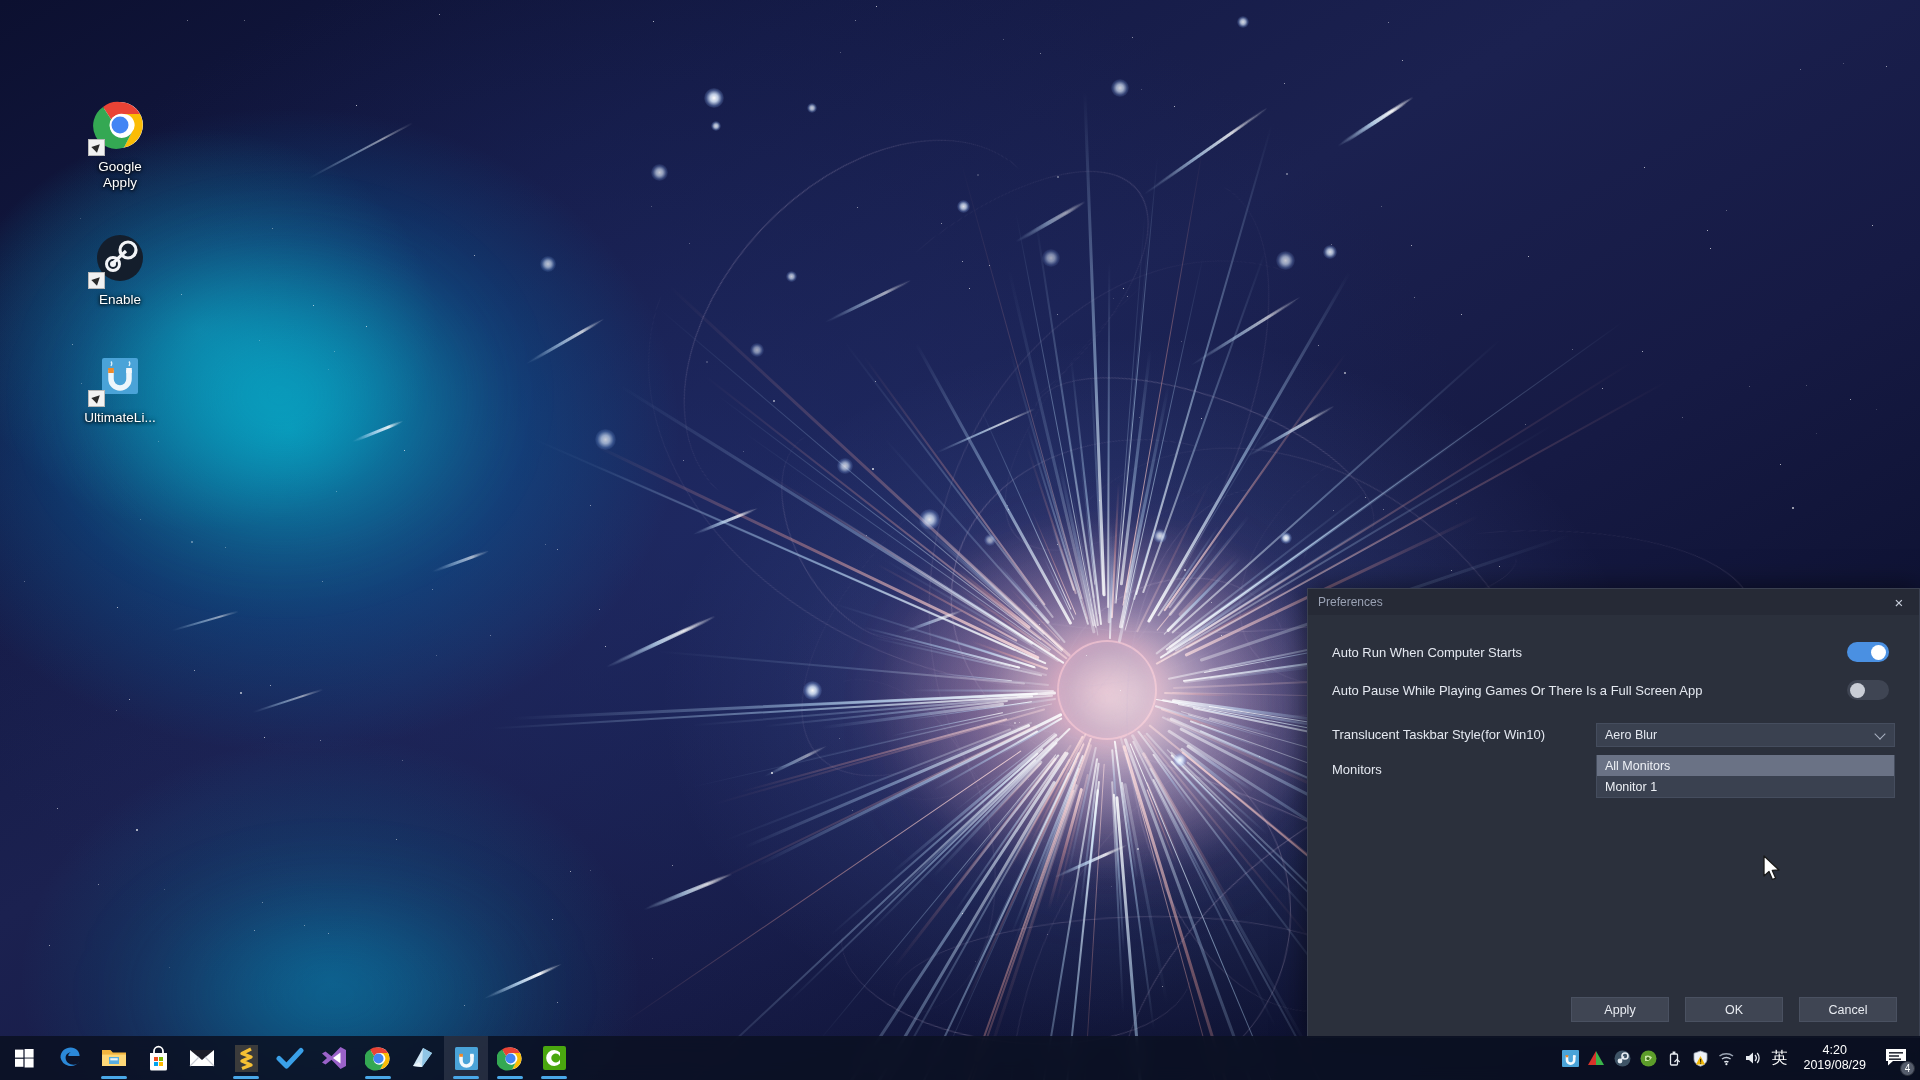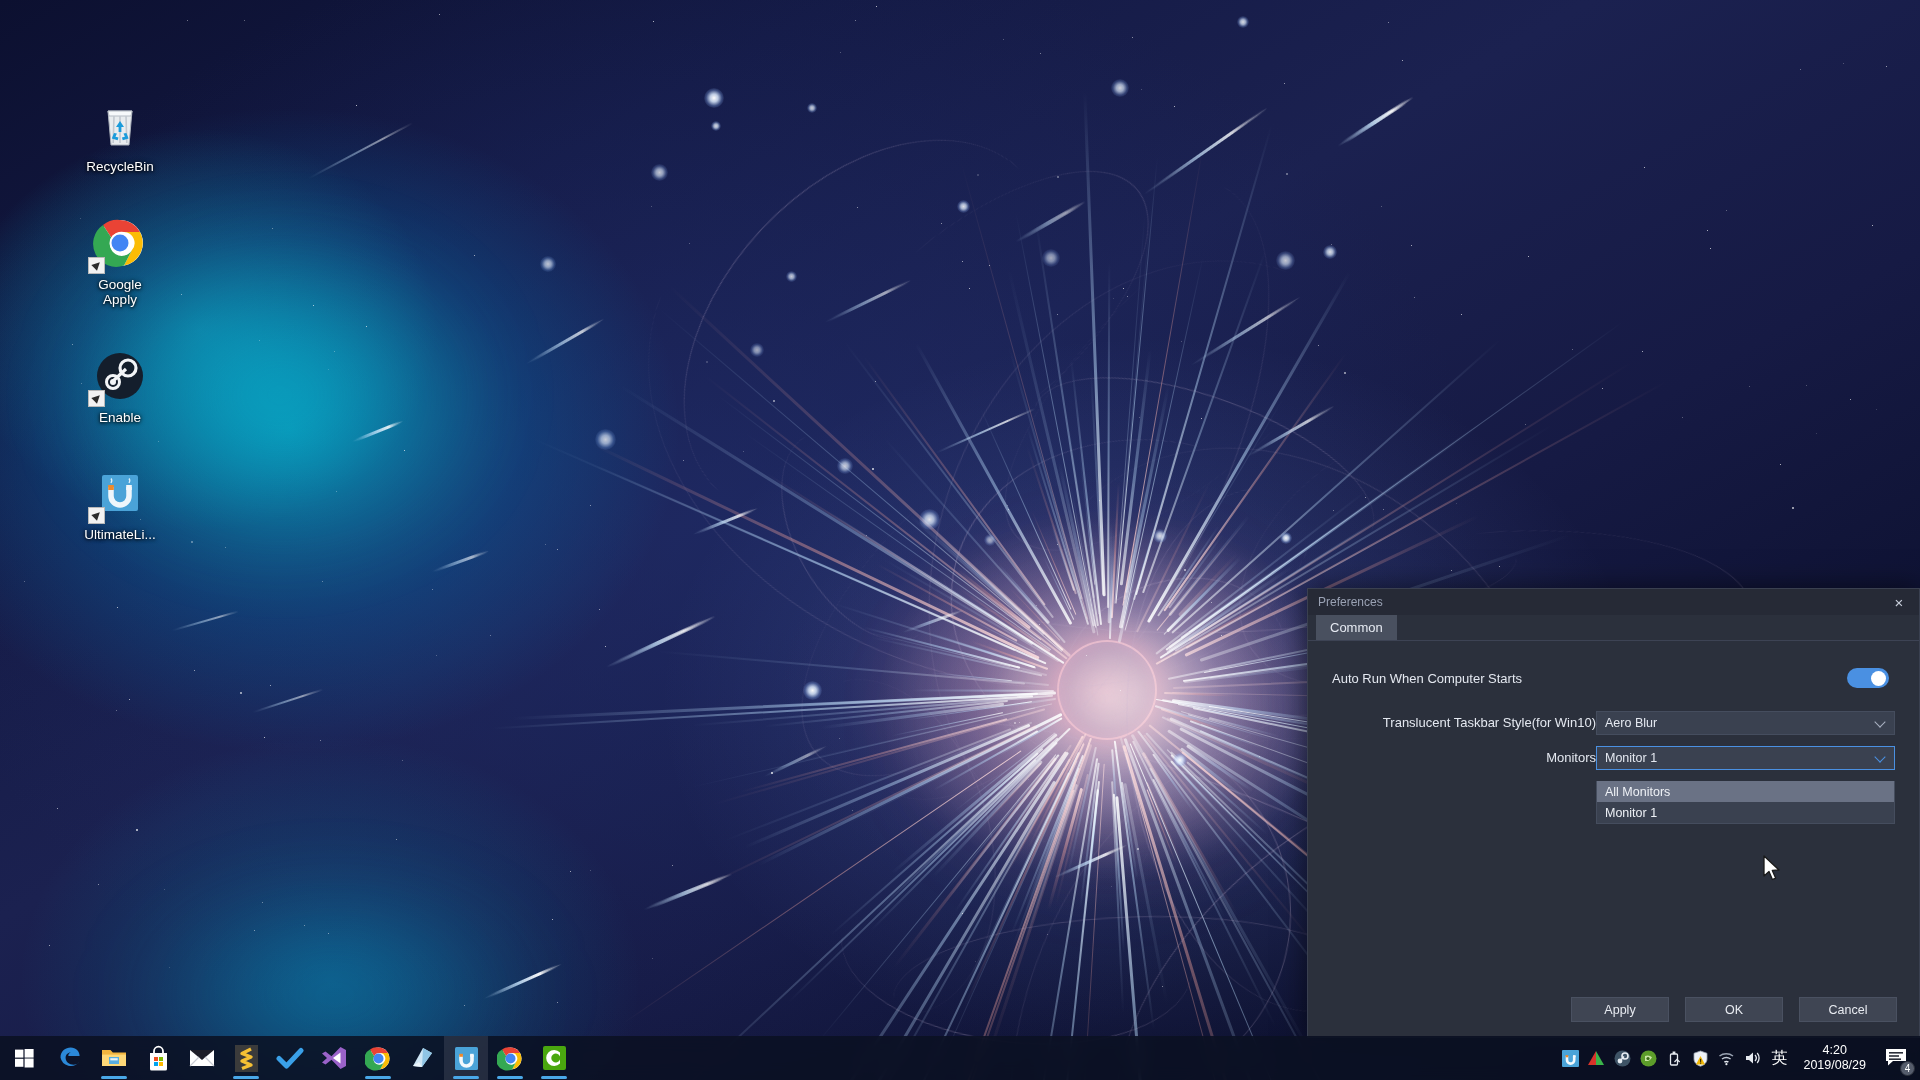--- a/index.html
+++ b/index.html
@@ -58,21 +58,21 @@
     background:#2b303c;border:1px solid #3a4050;
     box-shadow:0 0 26px rgba(0,0,0,.55);
     font-family:"Liberation Sans", sans-serif;
   }
   #prefs-title{height:26px;background:#262a36;display:flex;align-items:center;justify-content:space-between;padding-left:10px;}
   #prefs-title .t{color:#9aa2b4;font-size:12px;}
   #close-btn{width:40px;height:26px;display:flex;align-items:center;justify-content:center;cursor:pointer;color:#c9cfdc;font-size:15px;line-height:1;}
   #tabstrip{height:26px;background:#2b303c;border-bottom:1px solid #3d4354;display:flex;align-items:flex-end;padding-left:8px;}
   .tab{height:25px;padding:0 14px;display:flex;align-items:center;font-size:13px;color:#e6eaf2;cursor:pointer;}
   .tab.sel{background:#49505f;}
-  #prefs-body{padding:18px 24px 0 24px;position:relative;height:343px;text-align:right;}
+  #prefs-body{padding:18px 24px 0 24px;position:relative;height:343px;}
   .row{display:flex;align-items:center;height:38px;}
   .row .label{color:#e4e8f0;font-size:13px;flex:0 0 264px;}
   .toggle{width:42px;height:20px;border-radius:10px;position:relative;cursor:pointer;margin-left:auto;margin-right:6px;}
   .toggle.on{background:#4a90e2;}
   .toggle.off{background:#3f4553;}
   .toggle .knob{position:absolute;top:2.5px;width:15px;height:15px;border-radius:50%;background:#fff;}
   .toggle.on .knob{right:3px;}
   .toggle.off .knob{left:3px;background:#c9cdd6;}
   .row.sel-row{height:35px;}
   .select{flex:1;height:24px;background:#3a4150;border:1px solid #454d5e;display:flex;align-items:center;
@@ -575,37 +575,20 @@
       <div class="glowdot" style="left: 1323.1px; top: 245.096px; width: 14px; height: 14px; opacity: 0.85;"></div>
       <div class="glowdot" style="left: 595.395px; top: 429.395px; width: 21px; height: 21px; opacity: 0.75;"></div>
       <div class="glowdot" style="left: 802.679px; top: 680.679px; width: 19px; height: 19px; opacity: 0.97;"></div>
       <div class="glowdot" style="left: 1172.9px; top: 752.895px; width: 14px; height: 14px; opacity: 0.95;"></div>
       <div class="glowdot" style="left: 919.368px; top: 509.368px; width: 21px; height: 21px; opacity: 0.86;"></div>
     </div>
 </div>
 
 <div id="desktop-icons">
 
-  <div class="desk-icon">
-    <div class="glyph">
-      <svg width="60" height="60" viewBox="0 0 60 60">
-        <path d="M18 16 L42 16 L39 50 L21 50 Z" fill="#e9ecef" stroke="#aab0ba" stroke-width="1"></path>
-        <path d="M18 16 L42 16 L41 21 L19 21 Z" fill="#f7f9fb" stroke="#b5bbc4" stroke-width="1"></path>
-        <path d="M24 21 L23.2 48" stroke="#c2c8d0" stroke-width="1.6" fill="none"></path>
-        <path d="M30 21 L30 48" stroke="#c2c8d0" stroke-width="1.6" fill="none"></path>
-        <path d="M36 21 L36.8 48" stroke="#c2c8d0" stroke-width="1.6" fill="none"></path>
-        <g fill="#1a9bdb">
-          <path d="M30 26 l4 6 h-2.6 v5 h-2.8 v-5 H26 z"></path>
-          <path d="M24 38 l-2.2 5.6 5.8 1.6 .9-2.6 -3-0.8 1.4-3.2z"></path>
-          <path d="M36.4 38 l2.2 5.6 -5.8 1.6 -.9-2.6 3-0.8 -1.4-3.2z"></path>
-        </g>
-      </svg>
-    </div>
-    <div class="cap">RecycleBin</div>
-  </div>
 
   <div class="desk-icon">
     <div class="glyph">
       <svg width="60" height="60" viewBox="0 0 60 60">
         <circle cx="30" cy="30" r="23" fill="#fff"></circle>
         <path d="M30 7 A23 23 0 0 1 50 19 L34 19 A11 11 0 0 0 21.5 25 L13 12 A23 23 0 0 1 30 7 Z" fill="#ea4335"></path>
         <path d="M50 19 A23 23 0 0 1 34 52.5 L42 37 A11 11 0 0 0 34 19 Z" fill="#fbbc05"></path>
         <path d="M13 12 A23 23 0 0 0 34 52.5 L42 37 A11 11 0 0 1 21.5 25 Z" fill="#34a853"></path>
         <circle cx="30" cy="30" r="10.5" fill="#fff"></circle>
         <circle cx="30" cy="30" r="8.5" fill="#4285f4"></circle>
@@ -648,33 +631,36 @@
   </div>
 </div>
 
 <div id="prefs">
 
   <div id="prefs-title">
     <span class="t">Preferences</span>
     <span id="close-btn">×</span>
   </div>
 
-  <div id="tabstrip">
-    <div class="tab sel">Common</div>
-  </div>
 
   <div id="prefs-body">
 
     <div class="row">
       <span class="label" style="flex:0 0 auto">Auto Run When Computer Starts</span>
       <span class="toggle on">
           <span class="knob"></span>
         </span>
     </div>
 
+    <div class="row">
+      <span class="label" style="flex:0 0 auto">Auto Pause While Playing Games Or There Is a Full Screen App</span>
+      <span class="toggle off">
+          <span class="knob"></span>
+        </span>
+    </div>
 
 
     <div style="height:8px"></div>
 
     <div class="row sel-row">
       <span class="label">Translucent Taskbar Style(for Win10)</span>
       <span class="select">
         <span>Aero Blur</span>
         <span class="chev"></span>
       </span>

